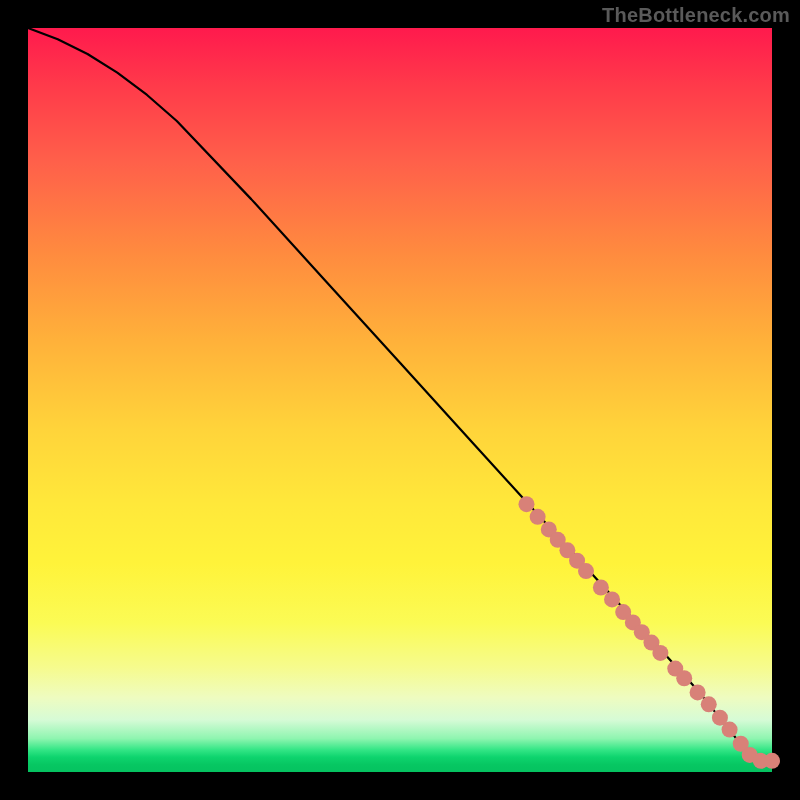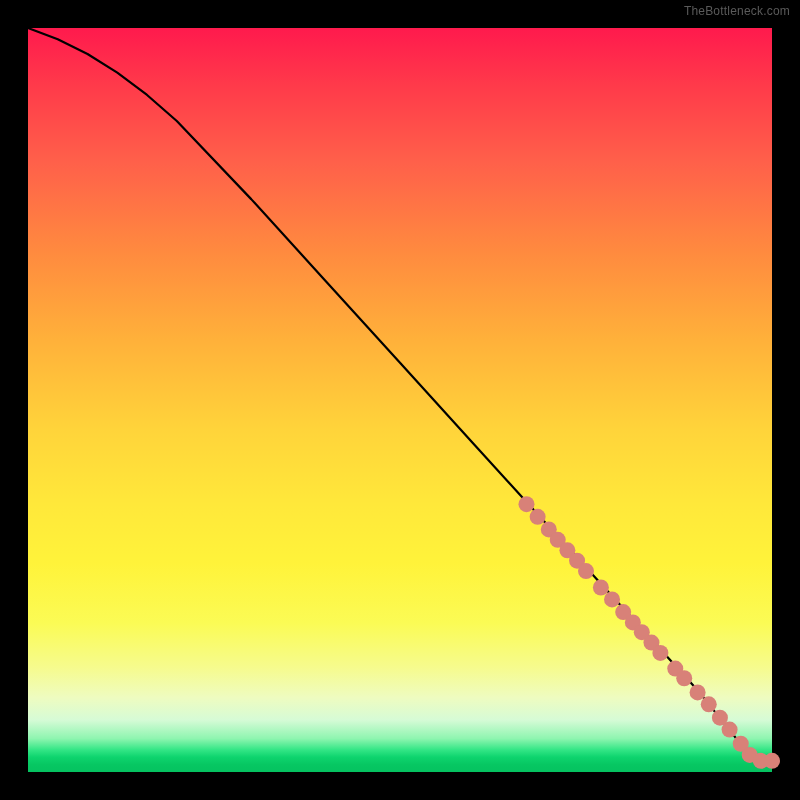--- a/index.html
+++ b/index.html
@@ -49,22 +49,22 @@
     top: 0;
     width: 744px;
     height: 744px;
     overflow: visible;
   }
   .watermark {
     position: absolute;
     top: 4px;
     right: 10px;
     color: #5a5a5a;
-    font-size: 12px;
-    font-weight: 400;
+    font-size: 20px;
+    font-weight: 700;
     letter-spacing: 0.2px;
     user-select: none;
   }
 </style>
 </head>
 <body>
 
 <div class="stage">
   <div class="watermark">TheBottleneck.com</div>
   <div class="plot">

